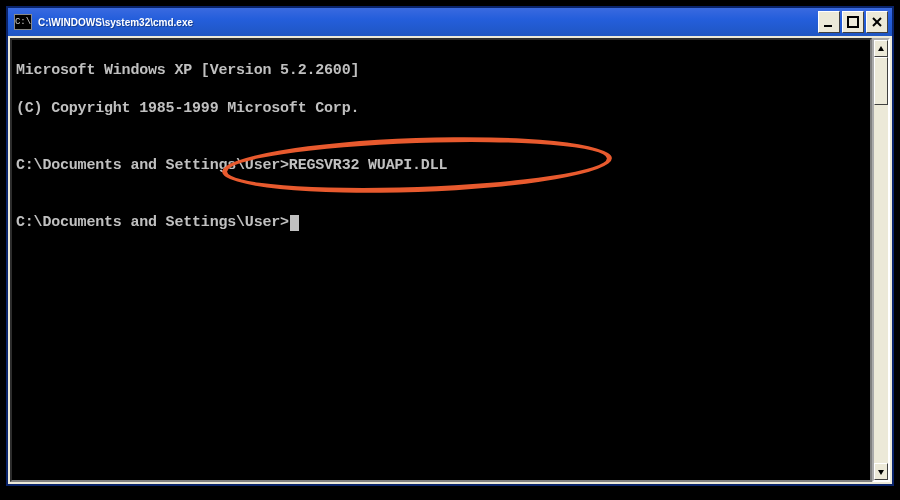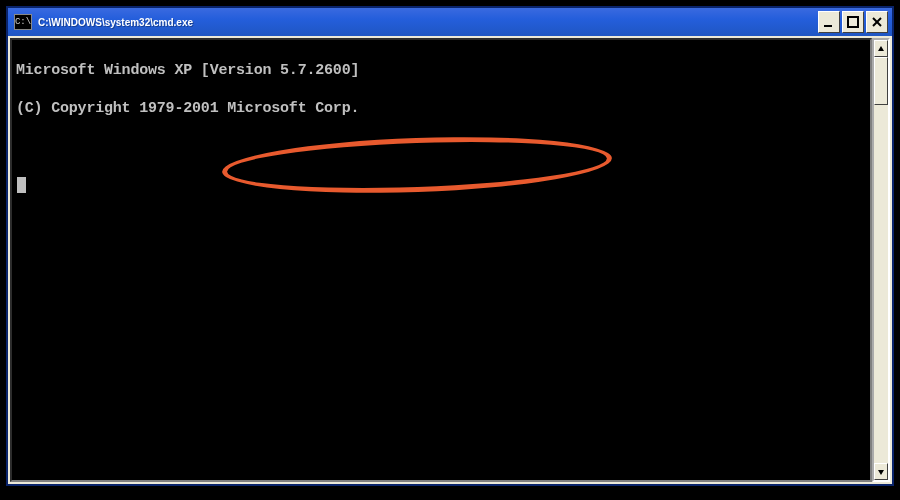--- a/index.html
+++ b/index.html
@@ -174,25 +174,26 @@
               <line x1="3" y1="3" x2="11" y2="11" stroke="#000" stroke-width="2"></line>
               <line x1="11" y1="3" x2="3" y2="11" stroke="#000" stroke-width="2"></line>
             </svg>
         </div>
       </div>
     </div>
 
     <div class="client">
       <div class="terminal-wrap">
         <div class="terminal">
-<div class="line">Microsoft Windows XP [Version 5.7.2600]</div>
-<div class="line">(C) Copyright 1979-2001 Microsoft Corp.</div>
+<div class="line">Microsoft Windows XP [Version 5.2.2600]</div>
+<div class="line">(C) Copyright 1985-1999 Microsoft Corp.</div>
 <div class="line"></div>
+<div class="line">C:\Documents and Settings\User&gt;REGSVR32 WUAPI.DLL</div>
 <div class="line"></div>
-<div class="line"><span class="cursor"></span></div>
+<div class="line"><span>C:\Documents and Settings\User&gt;</span><span class="cursor"></span></div>
         </div>
         <div class="ellipse-annot"></div>
       </div>
 
       <div class="scrollbar">
         <div class="scroll-btn">
           <svg viewBox="0 0 8 8">
               <polygon points="4,1 7,6 1,6" fill="#000"></polygon>
             </svg>
         </div>

